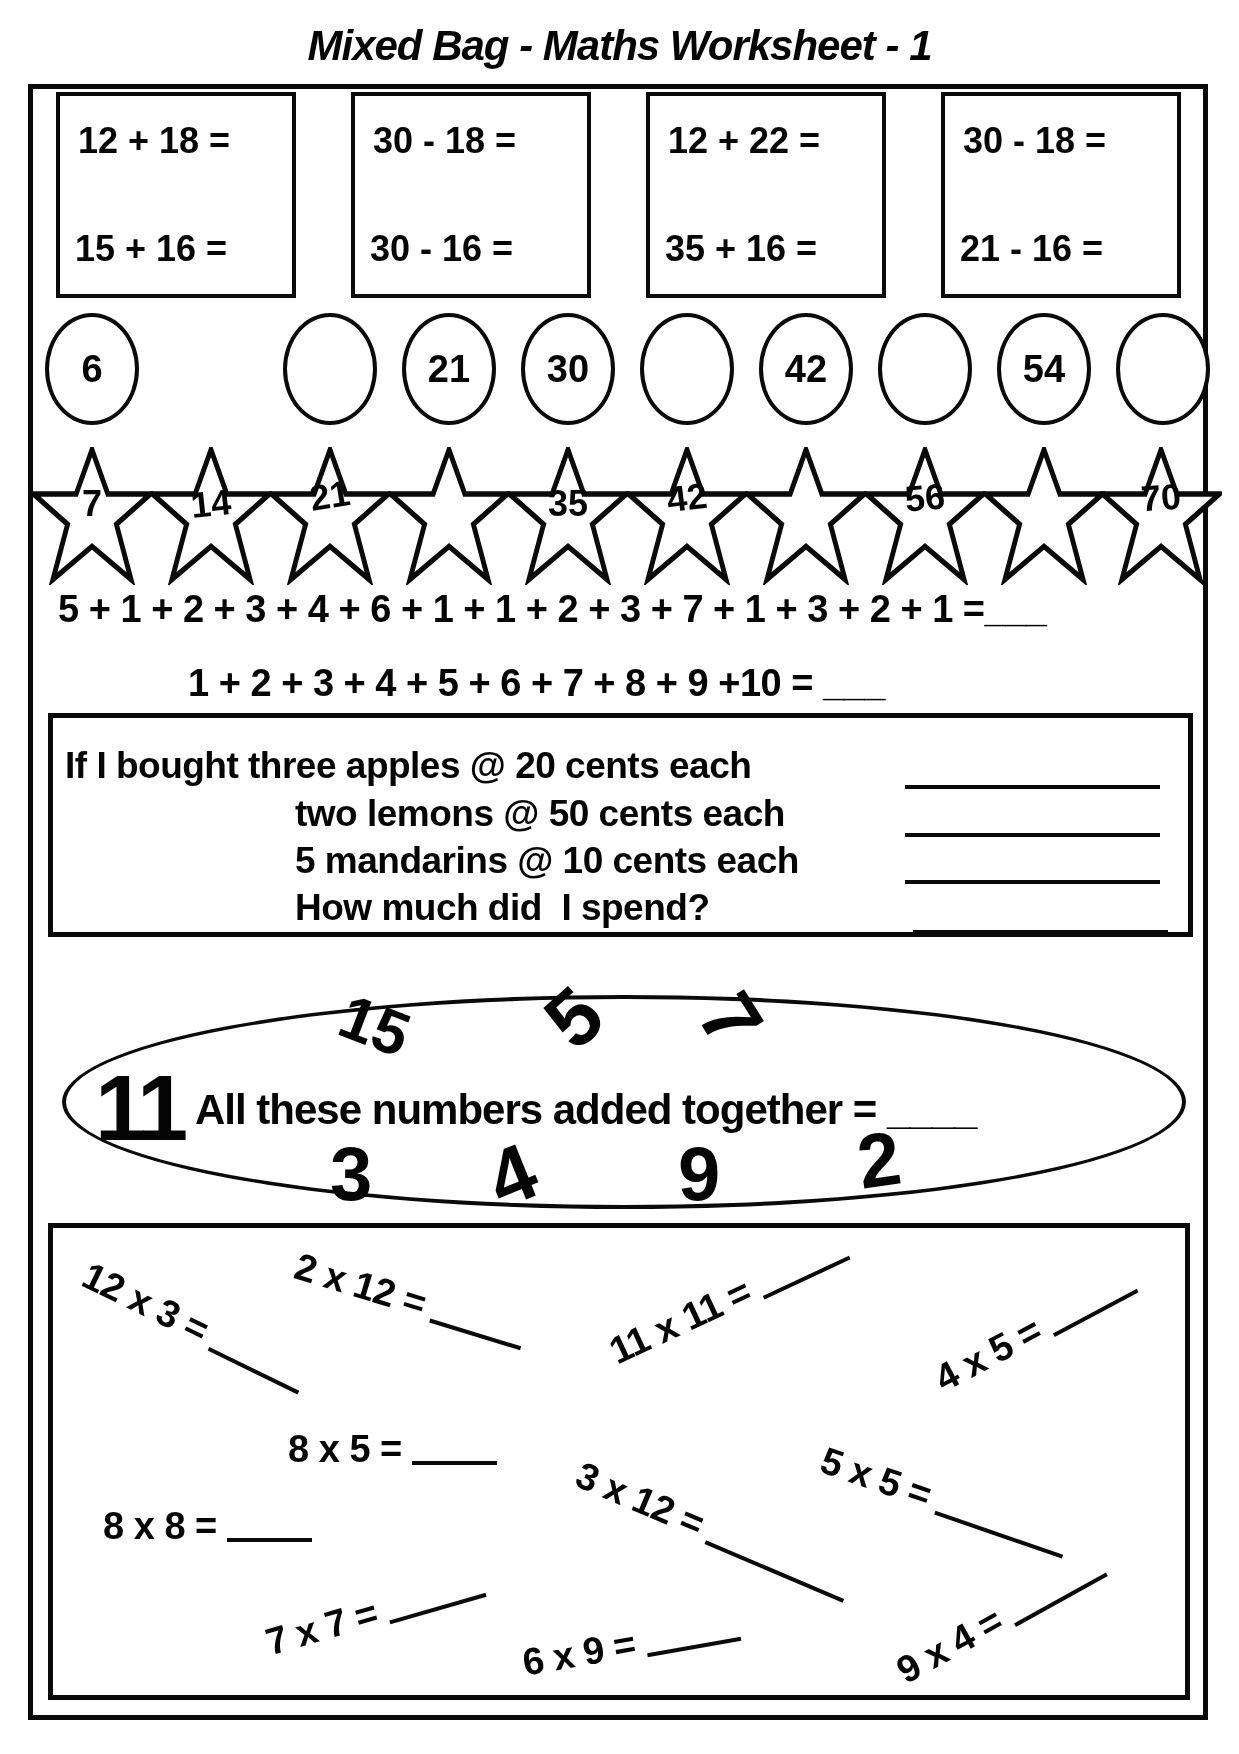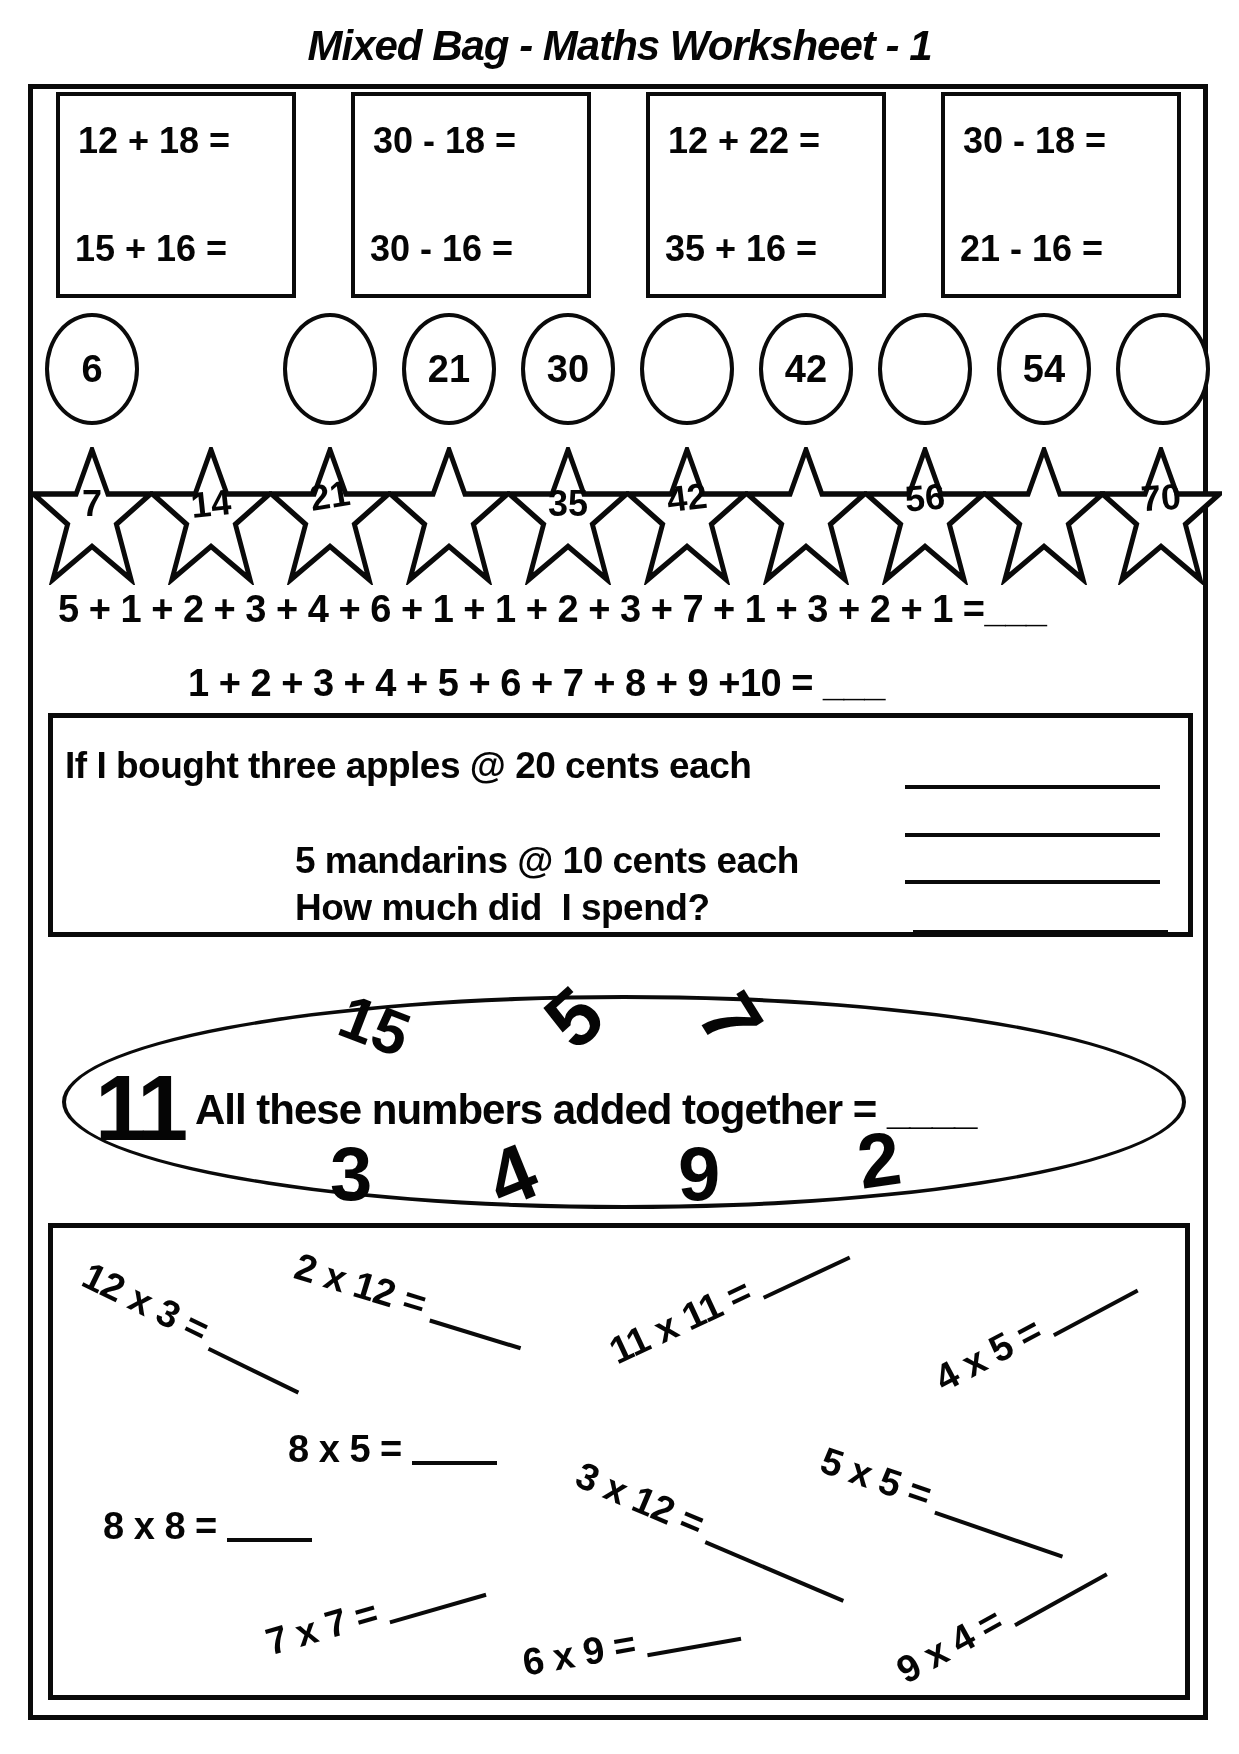--- a/index.html
+++ b/index.html
@@ -166,20 +166,21 @@
         <polygon points="50,2 63,34 98,34 70,56 82,96 50,72 18,96 30,56 2,34 37,34" fill="#fff" stroke="#0a0a0a" stroke-width="4"></polygon>
       </svg>
     <span class="num" style="transform:rotate(-4deg);top:30px">70</span>
   </div>
 
   <div class="sumline" style="left:58px;top:588px">5 + 1 + 2 + 3 + 4 + 6 + 1 + 1 + 2 + 3 + 7 + 1 + 3 + 2 + 1 =___</div>
   <div class="sumline" style="left:188px;top:662px">1 + 2 + 3 + 4 + 5 + 6 + 7 + 8 + 9 +10 = ___</div>
 
   <div class="wp-box"></div>
   <div class="wp-line" style="left:65px;top:745px">If I bought three apples @ 20 cents each</div>
+  <div class="wp-line" style="left:295px;top:793px">two lemons @ 50 cents each</div>
   <div class="wp-line" style="left:295px;top:840px">5 mandarins @ 10 cents each</div>
   <div class="wp-line" style="left:295px;top:887px">How much did  I spend?</div>
   <div class="wp-blank" style="left:905px;top:785px"></div>
   <div class="wp-blank" style="left:905px;top:833px"></div>
   <div class="wp-blank" style="left:905px;top:880px"></div>
   <div class="wp-blank" style="left:913px;top:930px"></div>
 
   <div class="oval"></div>
   <div class="onum" style="left:95px;top:1062px;font-size:92px;letter-spacing:-4px">11</div>
   <div class="onum" style="left:340px;top:995px;font-size:62px;transform:rotate(21deg)">15</div>

